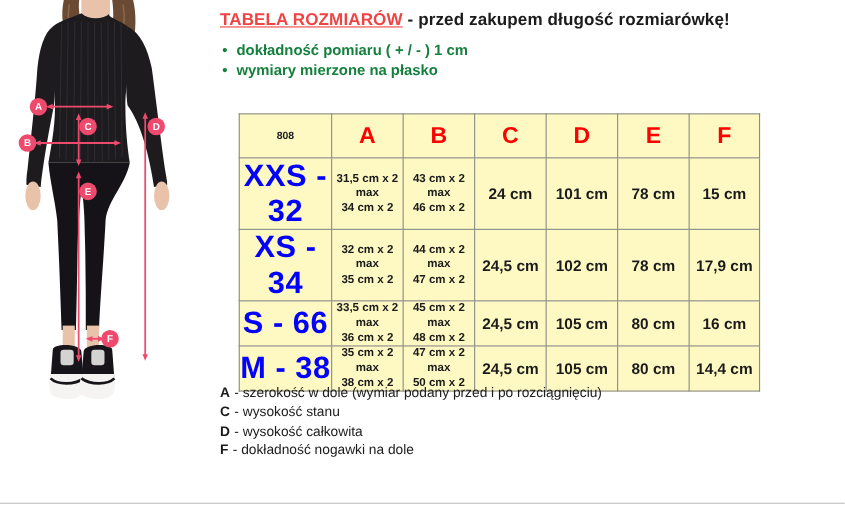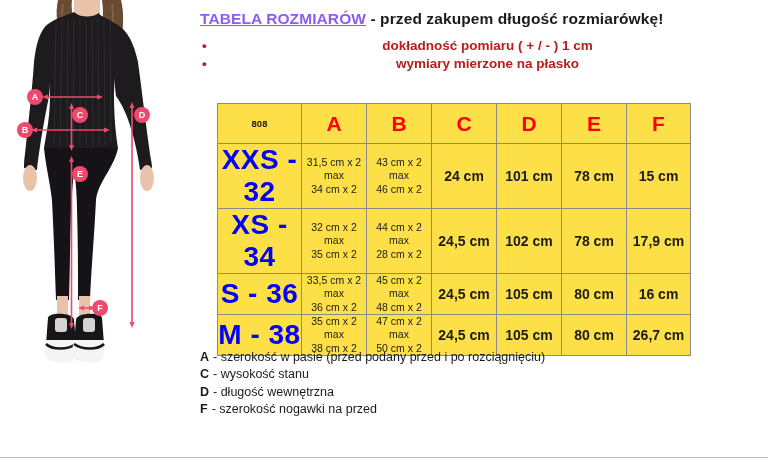--- a/index.html
+++ b/index.html
@@ -14,46 +14,46 @@
   .model svg { position:absolute; left:0; top:0; }
   .marker {
     position:absolute; width:16px; height:16px; border-radius:50%;
     background:#ee4a6e; color:#fff; font-size:9px; font-weight:bold;
     display:flex; align-items:center; justify-content:center; line-height:1;
   }
 
   
   .header { position:absolute; left:200px; top:10px; width:560px; }
   .title { font-size:15.5px; font-weight:bold; letter-spacing:.1px; }
-  .title .hl { color:#8b5cf6; text-decoration:underline; }
+  .title .hl { color:#ef4444; text-decoration:underline; }
   .bullets { list-style:none; margin-top:9px; }
   .bullets li {
     position:relative; padding-left:15px; font-size:13.5px; font-weight:bold;
-    line-height:18px; color:#b91c1c;text-align:center;
+    line-height:18px; color:#15803d;
   }
   .bullets li::before {
     content:"•"; position:absolute; left:2px; top:0; font-size:13.5px;
   }
 
   
   table.size-table {
     position:absolute; left:217px; top:103px; width:473px;
-    border-collapse:collapse; table-layout:fixed; background:#fde047;
+    border-collapse:collapse; table-layout:fixed; background:#fef9c3;
   }
   table.size-table th, table.size-table td {
     border:1px solid #8a8a8a; text-align:center; vertical-align:middle;
     padding:0; overflow:hidden;
   }
   table.size-table thead tr { height:40px; }
   table.size-table tbody tr { height:41px; }
   .th-code { font-size:9.5px; font-weight:bold; color:#1b1b1b; }
   .th-letter { font-size:21px; font-weight:bold; color:#fe0000; }
   .td-size { font-size:28px; font-weight:bold; color:#0202fc; letter-spacing:.5px; }
   .td-multi {
-    font-size:10.5px; font-weight:normal; white-space:pre-line; line-height:1.25;
+    font-size:10.5px; font-weight:bold; white-space:pre-line; line-height:1.25;
   }
   .td-val { font-size:14px; font-weight:bold; }
 
   
   .legend { position:absolute; left:200px; top:349px; width:540px; }
   .legend-row { font-size:12.5px; line-height:17.3px; color:#1b1b1b; }
   .legend-letter { font-weight:bold; margin-right:4px; }
   .legend-desc { font-weight:normal; }
 
   .bottom-line {
@@ -205,28 +205,28 @@
         <td class="td-val">78 cm</td>
         <td class="td-val">15 cm</td>
       </tr>
       <tr>
         <td class="td-size">XS - 34</td>
         <td class="td-multi">32 cm x 2
 max
 35 cm x 2</td>
         <td class="td-multi">44 cm x 2
 max
-28 cm x 2</td>
+47 cm x 2</td>
         <td class="td-val">24,5 cm</td>
         <td class="td-val">102 cm</td>
         <td class="td-val">78 cm</td>
         <td class="td-val">17,9 cm</td>
       </tr>
       <tr>
-        <td class="td-size">S - 36</td>
+        <td class="td-size">S - 66</td>
         <td class="td-multi">33,5 cm x 2
 max
 36 cm x 2</td>
         <td class="td-multi">45 cm x 2
 max
 48 cm x 2</td>
         <td class="td-val">24,5 cm</td>
         <td class="td-val">105 cm</td>
         <td class="td-val">80 cm</td>
         <td class="td-val">16 cm</td>
@@ -235,34 +235,34 @@
         <td class="td-size">M - 38</td>
         <td class="td-multi">35 cm x 2
 max
 38 cm x 2</td>
         <td class="td-multi">47 cm x 2
 max
 50 cm x 2</td>
         <td class="td-val">24,5 cm</td>
         <td class="td-val">105 cm</td>
         <td class="td-val">80 cm</td>
-        <td class="td-val">26,7 cm</td>
+        <td class="td-val">14,4 cm</td>
       </tr>
     </tbody>
   </table>
 
   <div class="legend">
     <div class="legend-row">
-      <span class="legend-letter">A</span><span class="legend-desc">- szerokość w pasie (przed podany przed i po rozciągnięciu)</span>
+      <span class="legend-letter">A</span><span class="legend-desc">- szerokość w dole (wymiar podany przed i po rozciągnięciu)</span>
     </div>
     <div class="legend-row">
       <span class="legend-letter">C</span><span class="legend-desc">- wysokość stanu</span>
     </div>
     <div class="legend-row">
-      <span class="legend-letter">D</span><span class="legend-desc">- długość wewnętrzna</span>
-    </div>
-    <div class="legend-row">
-      <span class="legend-letter">F</span><span class="legend-desc">- szerokość nogawki na przed</span>
+      <span class="legend-letter">D</span><span class="legend-desc">- wysokość całkowita</span>
+    </div>
+    <div class="legend-row">
+      <span class="legend-letter">F</span><span class="legend-desc">- dokładność nogawki na dole</span>
     </div>
   </div>
 
   <div class="bottom-line"></div>
 </div>
 
 </body></html>

